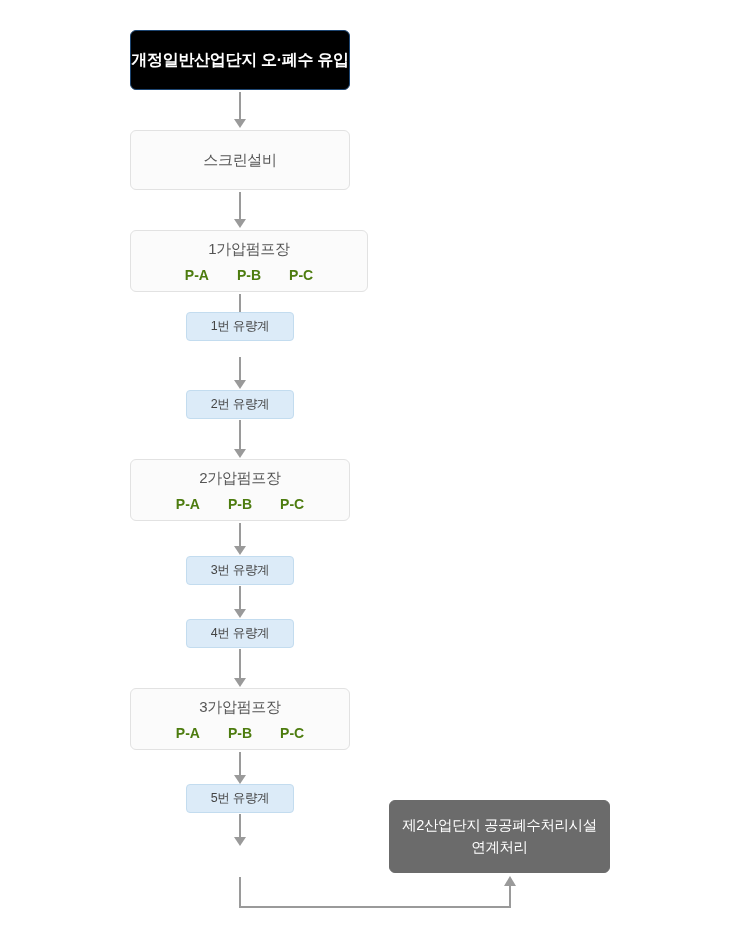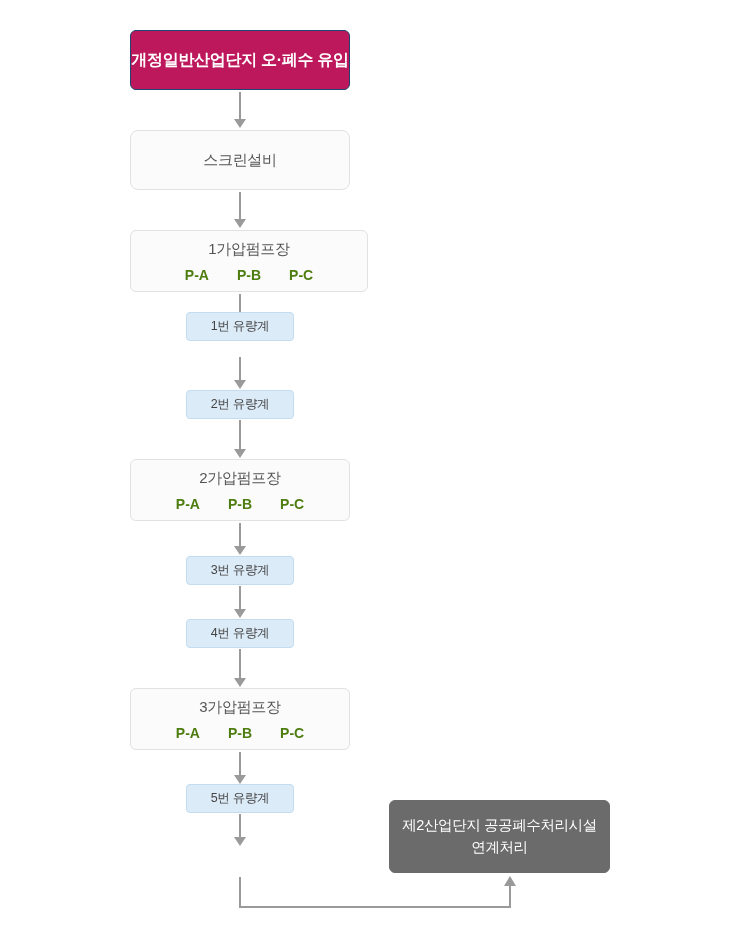--- a/index.html
+++ b/index.html
@@ -29,21 +29,21 @@
     display: flex;
     flex-direction: column;
     align-items: center;
     justify-content: center;
     border-radius: 6px;
     text-align: center;
   }
 
   
   .node.header {
-    background: #be185d;
+    background: #000000;
     border: 1px solid #1d4571;
     color: #ffffff;
     font-size: 16px;
     font-weight: bold;
     letter-spacing: -0.3px;
   }
 
   
   .node.plain {
     background: #fbfbfb;
@@ -137,21 +137,21 @@
 
   <div class="node header" style="left:130px; top:30px; width:220px; height:60px;">
     <span class="title">개정일반산업단지 오·폐수 유입</span>
   </div>
 
   <div class="arrow" style="left:233px; top:92px; height:36px;">
     <div class="shaft" style="height:27px;"></div>
     <div class="head" style="top:27px;"></div>
   </div>
 
-  <div class="node plain" style="left:130px; top:130px; width:220px; height:60px;border-radius:8px;">
+  <div class="node plain" style="left:130px; top:130px; width:220px; height:60px;">
     <span class="title">스크린설비</span>
   </div>
 
   <div class="arrow" style="left:233px; top:192px; height:36px;">
     <div class="shaft" style="height:27px;"></div>
     <div class="head" style="top:27px;"></div>
   </div>
 
   <div class="node plain" style="left:130px; top:230px; width:238px; height:62px;">
     <span class="title">1가압펌프장</span>

